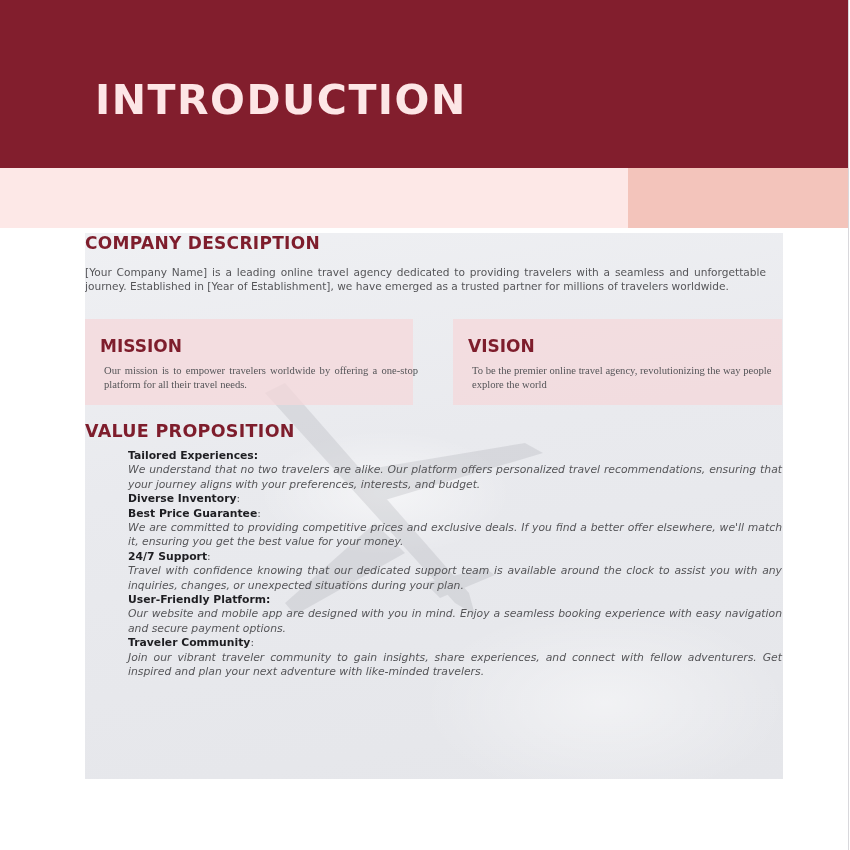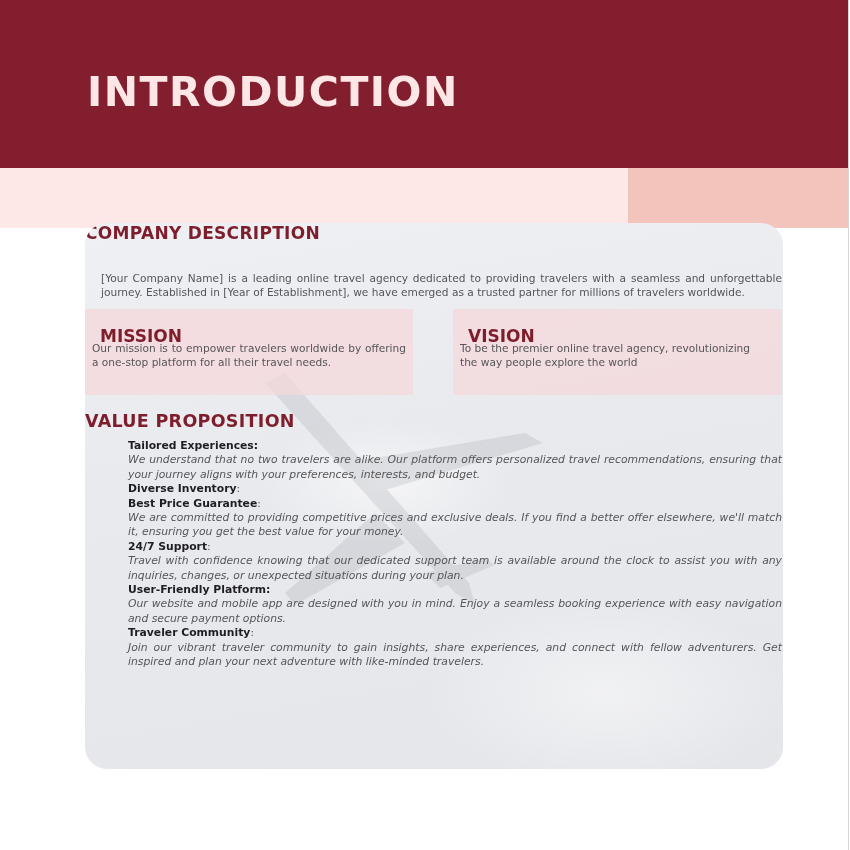--- a/index.html
+++ b/index.html
@@ -15,71 +15,70 @@
       border-right: 1px solid #d8d8dc;
     }
     .header-band {
       position: absolute; left: 0; top: 0; width: 848px; height: 168px;
       background: #821e2d;
     }
     .page-title {
       position: absolute; left: 87px; top: 66px;
       font-family: "DejaVu Sans", sans-serif;
       font-weight: bold; font-size: 41px; letter-spacing: 1.5px;
-      color: #fde6e6; margin: 0; line-height: 52px;
+      color: #fde6e6; margin: 8px; line-height: 52px;
     }
     .pink-band {
       position: absolute; left: 0; top: 168px; width: 628px; height: 60px;
       background: #fde8e7;
     }
     .salmon-block {
       position: absolute; left: 628px; top: 168px; width: 220px; height: 60px;
       background: #f3c4bb;
     }
     .content-panel {
-      position: absolute; left: 85px; top: 223px; width: 698px; height: 546px;
+      position: absolute; left: 85px; top: 233px; width: 698px; height: 546px;
       background:
         radial-gradient(ellipse 180px 90px at 300px 260px, rgba(255,255,255,0.55), rgba(255,255,255,0) 70%),
         radial-gradient(ellipse 260px 140px at 520px 470px, rgba(255,255,255,0.45), rgba(255,255,255,0) 70%),
         linear-gradient(170deg, #eff0f3 0%, #e9eaee 40%, #e5e6ea 100%);
       overflow: hidden;
-      border-radius: 22px;
     }
     .plane-shape {
       position: absolute; left: 140px; top: 120px; width: 360px; height: 300px;
       opacity: 0.22; pointer-events: none;
     }
     .section-heading {
       position: absolute; margin: 0;
       font-family: "DejaVu Sans", sans-serif; font-weight: bold;
       color: #7e1d2c; letter-spacing: 0.3px;
     }
     .h-company { left: 0px; top: 0px; font-size: 17px; line-height: 20px; }
     .h-value { left: 0px; top: 187px; font-size: 17.5px; line-height: 22px; }
     .body-text {
-      position: absolute; margin: 16px; color: #555558;
+      position: absolute; margin: 0; color: #555558;
       font-size: 10.6px; line-height: 14.2px; text-align: justify;
       text-align-last: left;
     }
     .company-desc { left: 0px; top: 32px; width: 681px; }
     .info-box {
       position: absolute; top: 86px; height: 86px;
       background: rgba(245, 215, 218, 0.72);
     }
     .mission-box { left: 0px; width: 328px; }
     .vision-box { left: 368px; width: 329px; }
     .box-title {
       position: absolute; left: 7px; top: 9px; margin: 8px;
       font-family: "DejaVu Sans", sans-serif; font-weight: bold;
       font-size: 17px; line-height: 20px; color: #7e1d2c;
     }
     .box-text {
-      position: absolute; left: 7px; top: 33px; width: 314px; margin: 0;
+      position: absolute; left: 7px; top: 33px; width: 314px; margin: 12px;
       color: #555558; font-size: 10.6px; line-height: 13.5px;
-      text-align: justify; text-align-last: left;
+      text-align: justify; text-align-last: left; font-family: Liberation Serif, serif;
     }
     .vision-box .box-text { width: 300px; text-align: left; }
     .vp-list { position: absolute; left: 0px; top: 216px; width: 697px; }
     .vp-item { margin: 0; padding-left: 43px; }
     .vp-label {
       display: block; font-weight: bold; color: #1e1e22;
       font-size: 10.8px; line-height: 14.4px;
     }
     .vp-label .colon-plain { font-weight: normal; color: #555558; }
     .vp-text {

